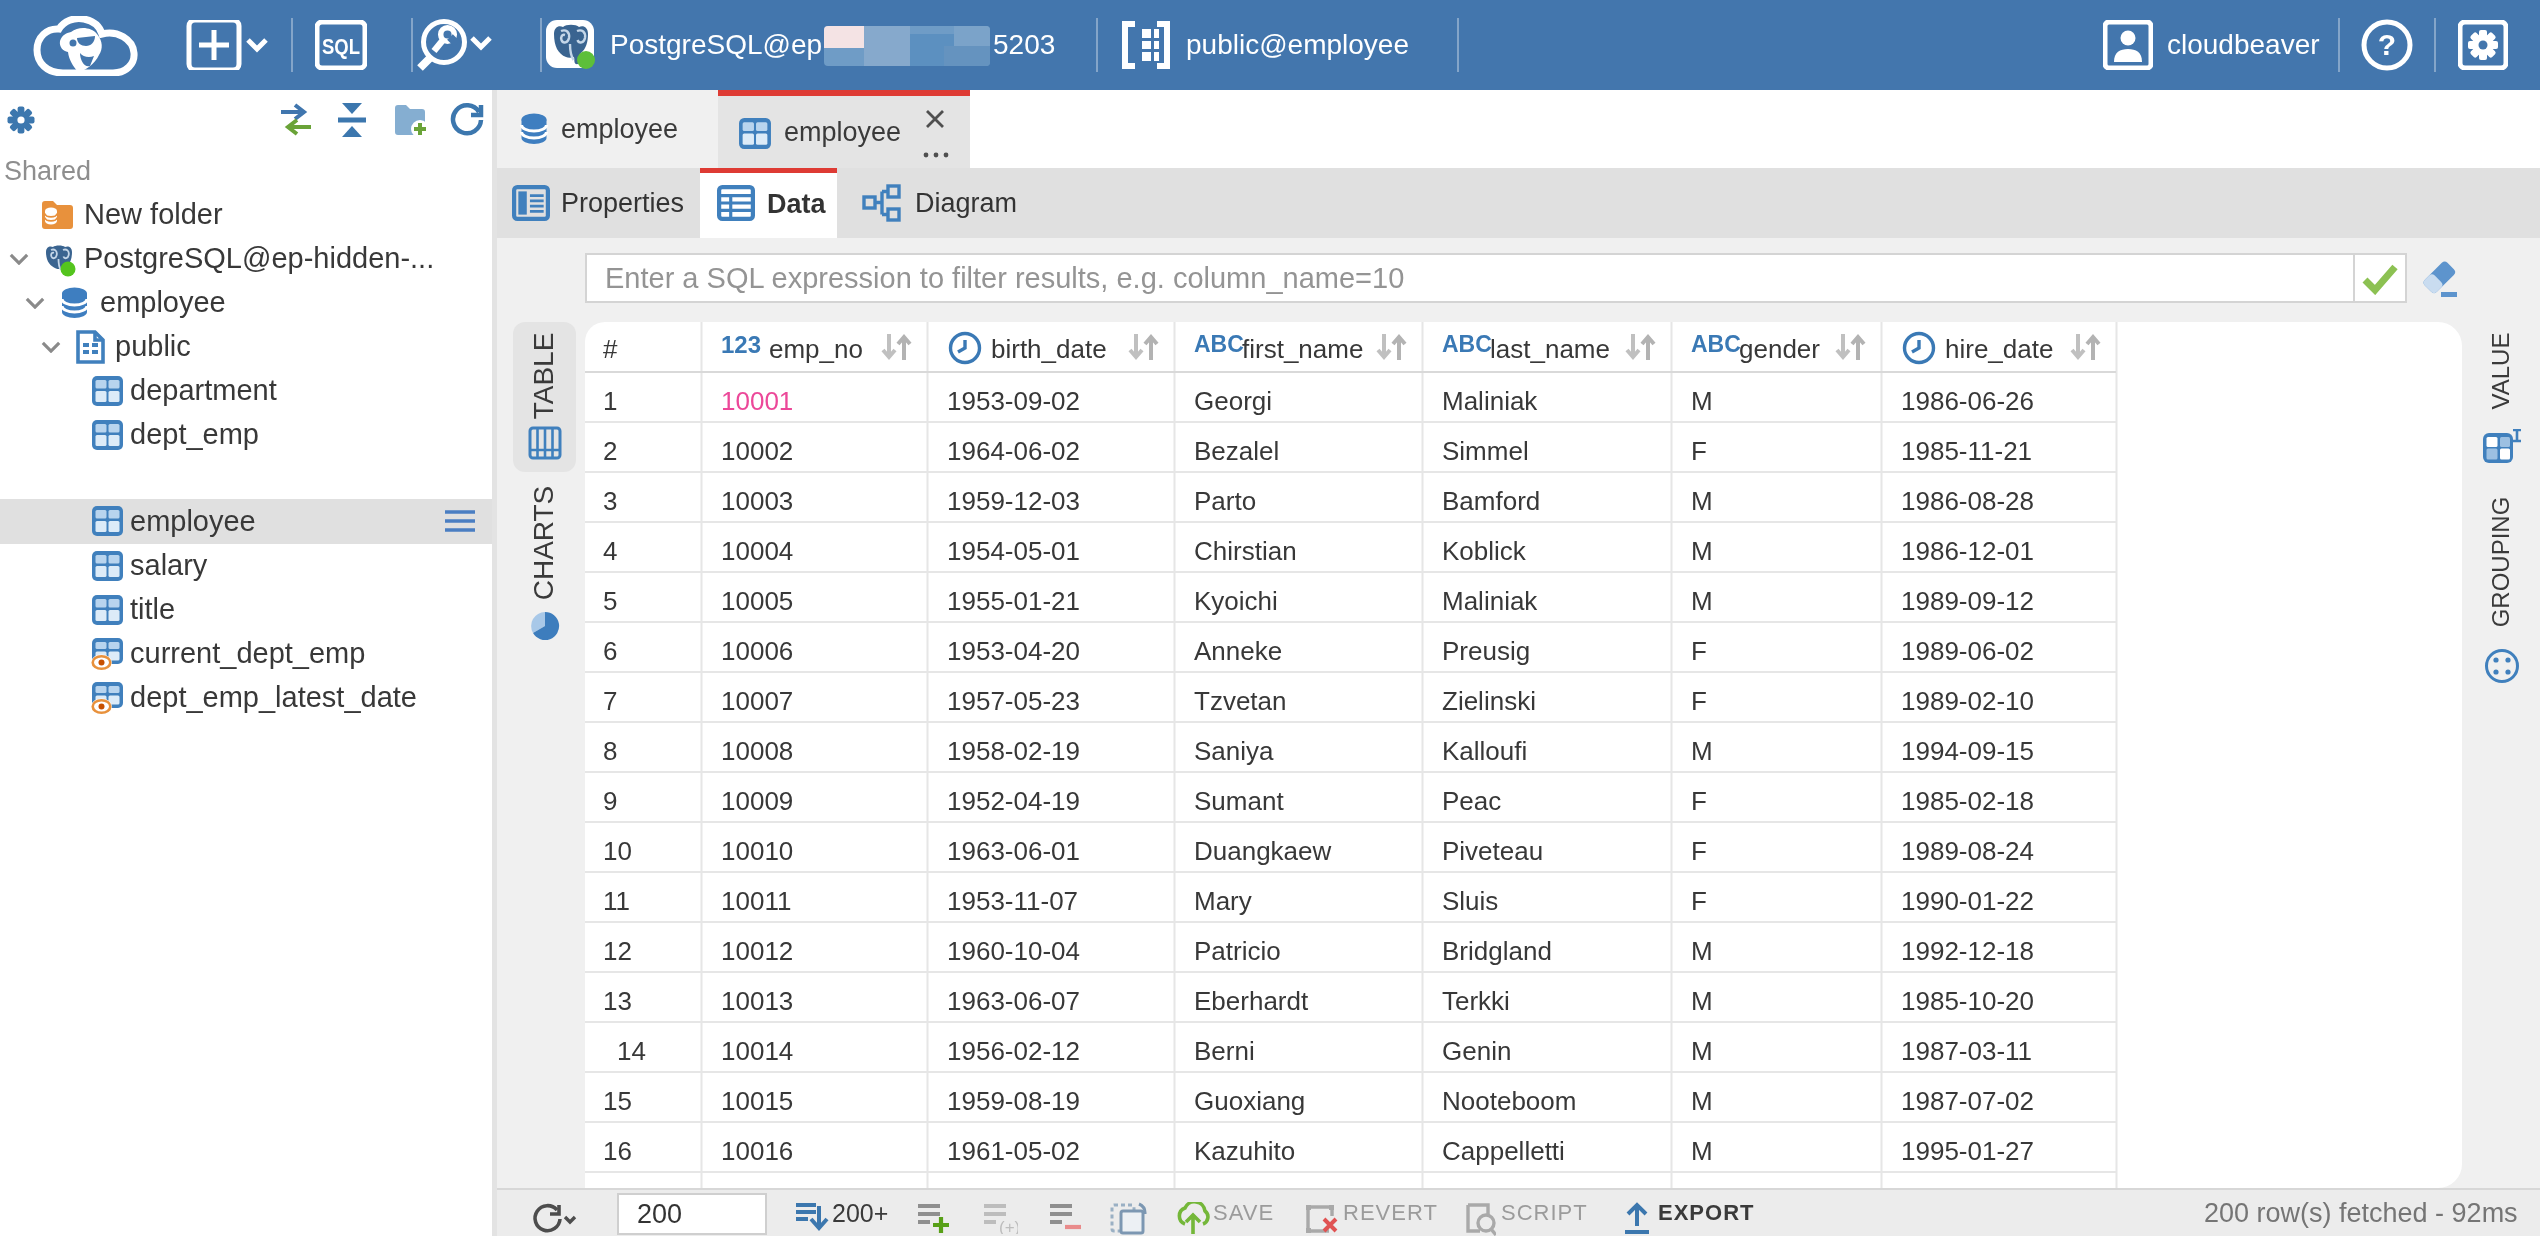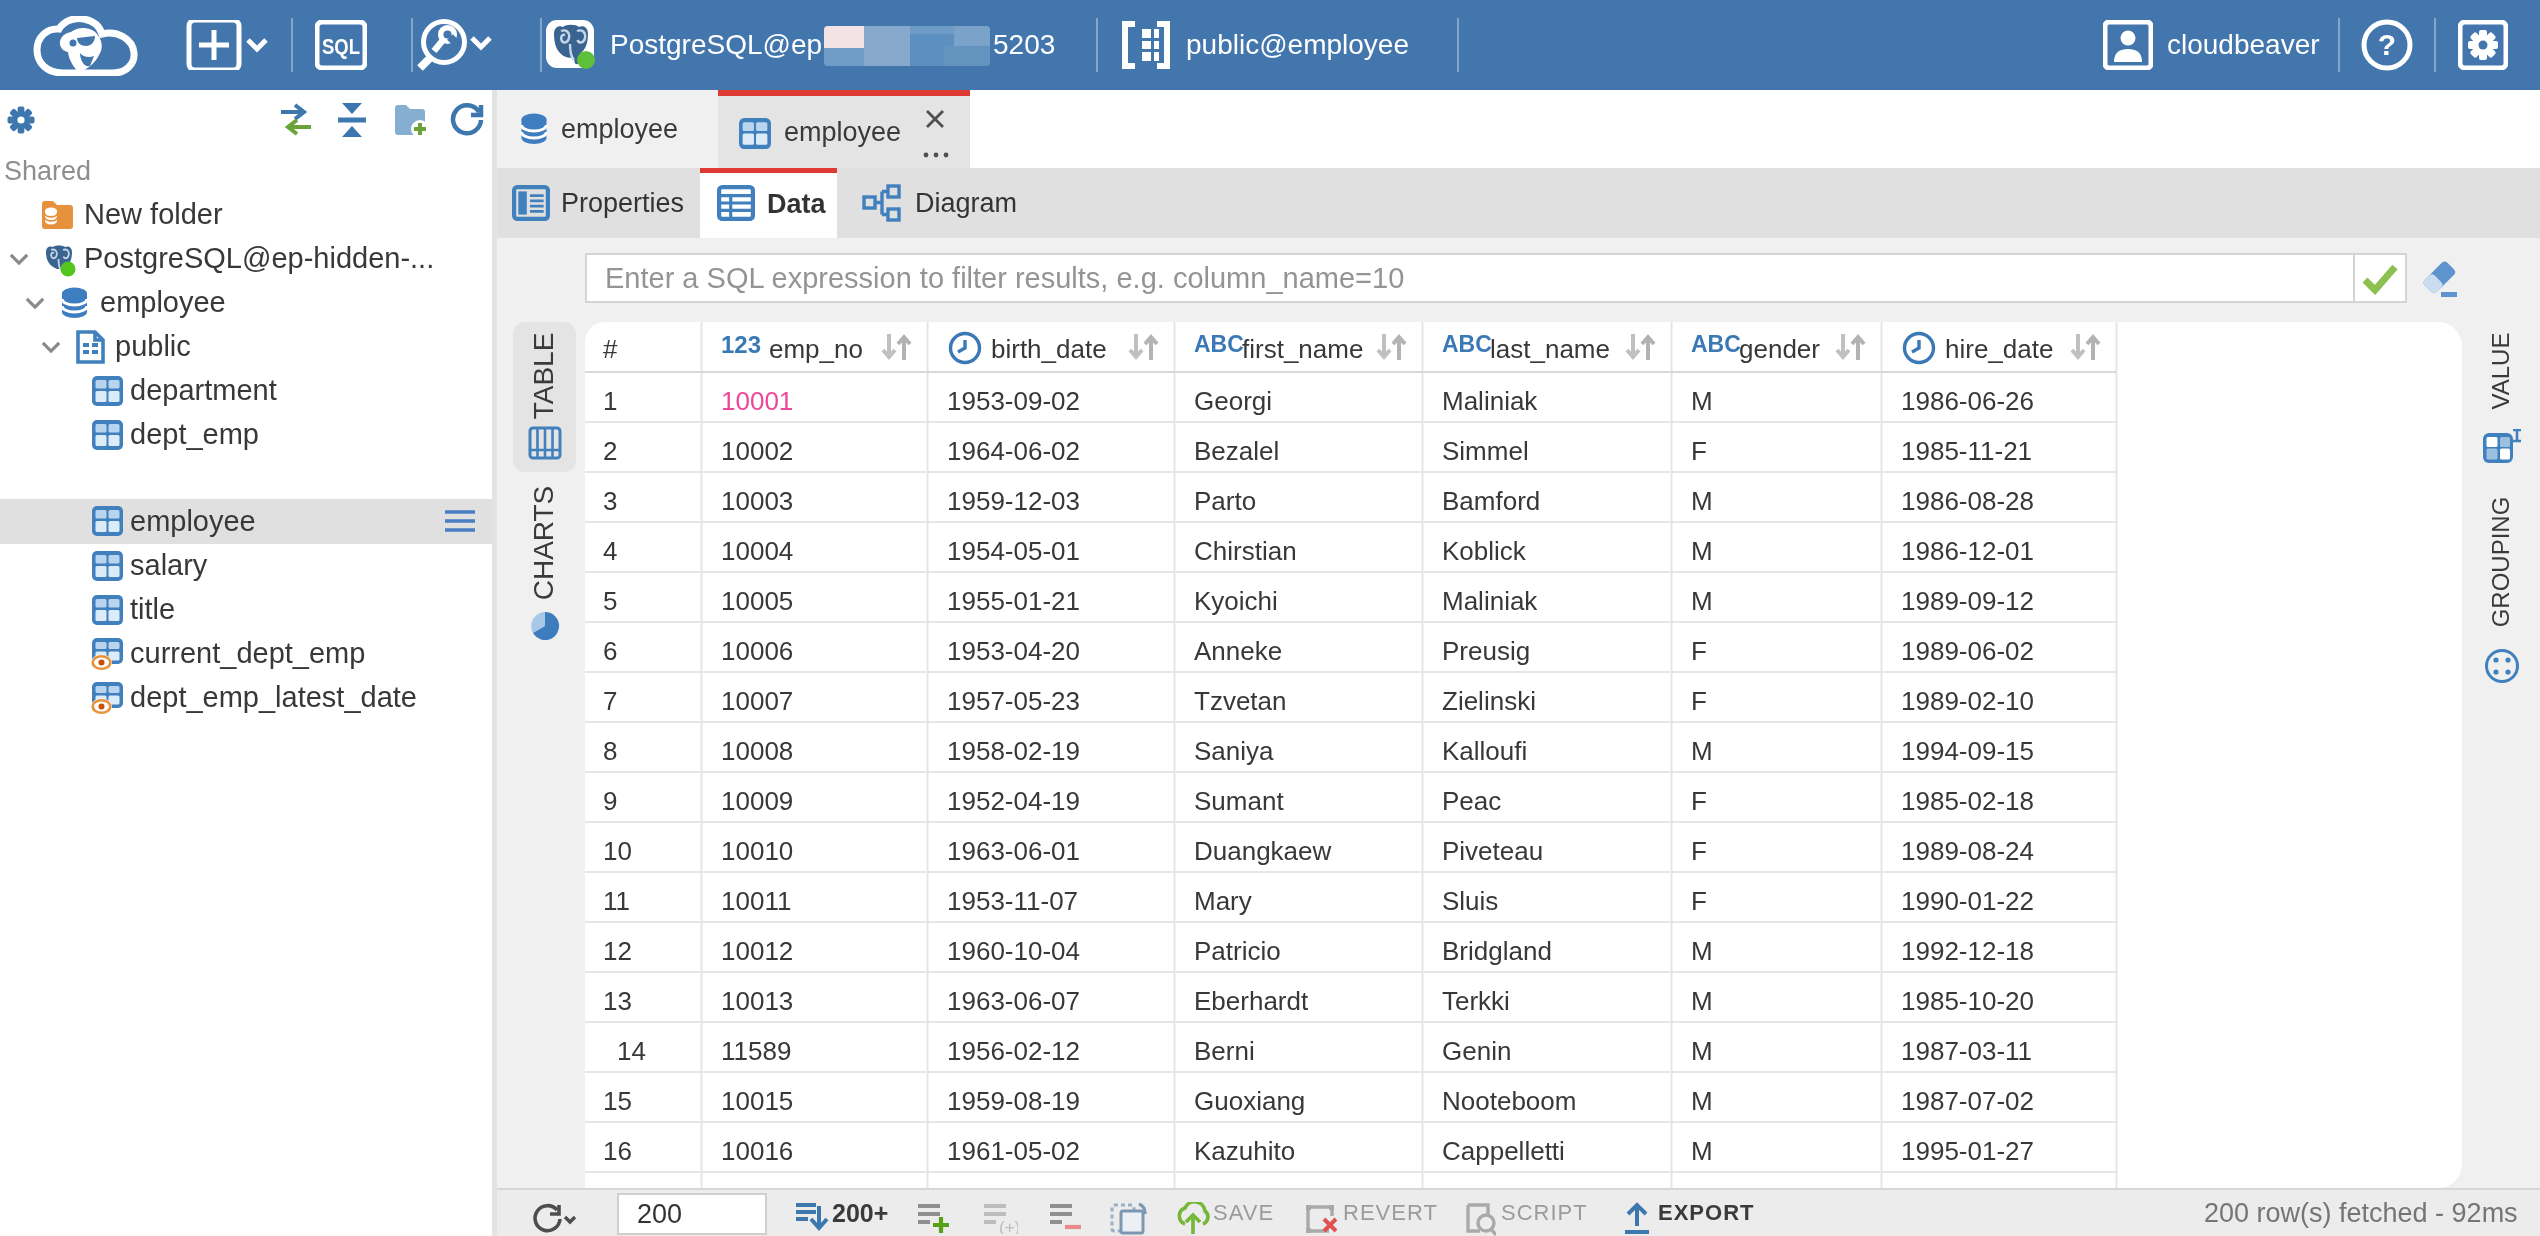--- a/index.html
+++ b/index.html
@@ -545,21 +545,21 @@
         <div style="position:absolute;left:1106px;top:614px;font-size:26px;color:#383838;white-space:nowrap">M</div>
         <div style="position:absolute;left:1316px;top:614px;font-size:26px;color:#383838;white-space:nowrap">1992-12-18</div>
         <div style="position:absolute;left:18px;top:664px;font-size:26px;color:#383838">13</div>
         <div style="position:absolute;left:136px;top:664px;font-size:26px;color:#383838;white-space:nowrap">10013</div>
         <div style="position:absolute;left:362px;top:664px;font-size:26px;color:#383838;white-space:nowrap">1963-06-07</div>
         <div style="position:absolute;left:609px;top:664px;font-size:26px;color:#383838;white-space:nowrap">Eberhardt</div>
         <div style="position:absolute;left:857px;top:664px;font-size:26px;color:#383838;white-space:nowrap">Terkki</div>
         <div style="position:absolute;left:1106px;top:664px;font-size:26px;color:#383838;white-space:nowrap">M</div>
         <div style="position:absolute;left:1316px;top:664px;font-size:26px;color:#383838;white-space:nowrap">1985-10-20</div>
         <div style="position:absolute;left:32px;top:714px;font-size:26px;color:#383838">14</div>
-        <div style="position:absolute;left:136px;top:714px;font-size:26px;color:#383838;white-space:nowrap">11589</div>
+        <div style="position:absolute;left:136px;top:714px;font-size:26px;color:#383838;white-space:nowrap">10014</div>
         <div style="position:absolute;left:362px;top:714px;font-size:26px;color:#383838;white-space:nowrap">1956-02-12</div>
         <div style="position:absolute;left:609px;top:714px;font-size:26px;color:#383838;white-space:nowrap">Berni</div>
         <div style="position:absolute;left:857px;top:714px;font-size:26px;color:#383838;white-space:nowrap">Genin</div>
         <div style="position:absolute;left:1106px;top:714px;font-size:26px;color:#383838;white-space:nowrap">M</div>
         <div style="position:absolute;left:1316px;top:714px;font-size:26px;color:#383838;white-space:nowrap">1987-03-11</div>
         <div style="position:absolute;left:18px;top:764px;font-size:26px;color:#383838">15</div>
         <div style="position:absolute;left:136px;top:764px;font-size:26px;color:#383838;white-space:nowrap">10015</div>
         <div style="position:absolute;left:362px;top:764px;font-size:26px;color:#383838;white-space:nowrap">1959-08-19</div>
         <div style="position:absolute;left:609px;top:764px;font-size:26px;color:#383838;white-space:nowrap">Guoxiang</div>
         <div style="position:absolute;left:857px;top:764px;font-size:26px;color:#383838;white-space:nowrap">Nooteboom</div>
@@ -618,21 +618,21 @@
         <path d="M30 3 V12 H21" stroke="#4d4d4d" stroke-width="3.6" fill="none"></path>
         <path d="M36 15 L41 20 L46 15" stroke="#4d4d4d" stroke-width="3.4" fill="none"></path>
       </svg>
       <div class="abs" style="left:120px;top:3px;width:150px;height:42px;background:#fff;border:2px solid #cfcfcf">
         <div class="abs" style="left:18px;top:50%;transform:translateY(-50%);font-size:27px;color:#333">200</div>
       </div>
       <svg class="sb-ico" style="left:297px" width="36" height="32" viewBox="0 0 36 32">
         <path d="M2 3 H22 M2 10 H22 M2 17 H14" stroke="#3c77ae" stroke-width="4" fill="none"></path>
         <path d="M25 4 V24 M17 17 L25 26 L33 17" stroke="#3c77ae" stroke-width="4" fill="none"></path>
       </svg>
-      <div class="abs" style="left:335px;top:50%;transform:translateY(-50%);font-size:25px;color:#3a3a3a;font-weight:bold">200+</div>
+      <div class="abs" style="left:335px;top:50%;transform:translateY(-50%);font-size:25px;color:#3a3a3a;font-weight:normal">200+</div>
       <svg class="sb-ico" style="left:419px" width="36" height="32" viewBox="0 0 36 32">
         <path d="M2 4 H24 M2 12 H24 M2 20 H14" stroke="#8f8f8f" stroke-width="3.8" fill="none"></path>
         <path d="M25 15 V31 M17 23 H33" stroke="#58a018" stroke-width="4.2" fill="none"></path>
       </svg>
       <svg class="sb-ico" style="left:485px" width="36" height="32" viewBox="0 0 36 32">
         <path d="M2 4 H24 M2 12 H24 M2 20 H14" stroke="#bdbdbd" stroke-width="3.8" fill="none"></path>
         <text x="17" y="31" font-size="17" fill="#bdbdbd" font-family="Liberation Sans">(+)</text>
       </svg>
       <svg class="sb-ico" style="left:551px" width="36" height="32" viewBox="0 0 36 32">
         <path d="M2 4 H24 M2 12 H24 M2 20 H14" stroke="#8f8f8f" stroke-width="3.8" fill="none"></path>

